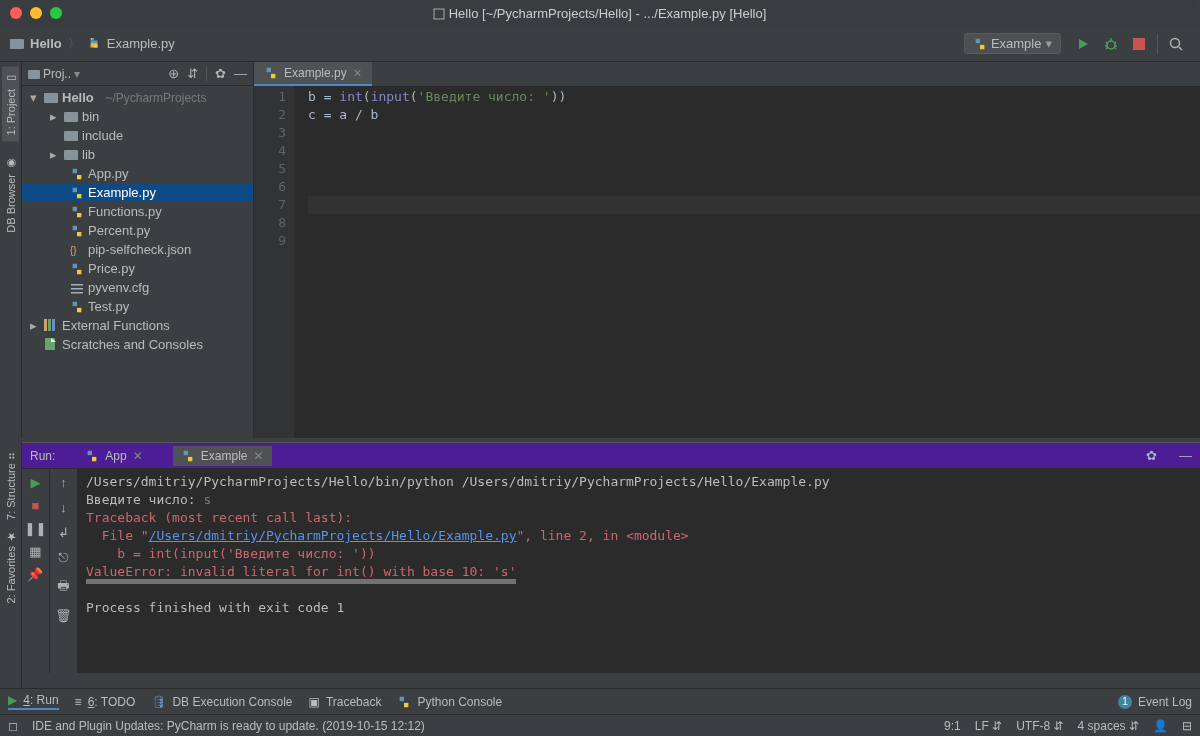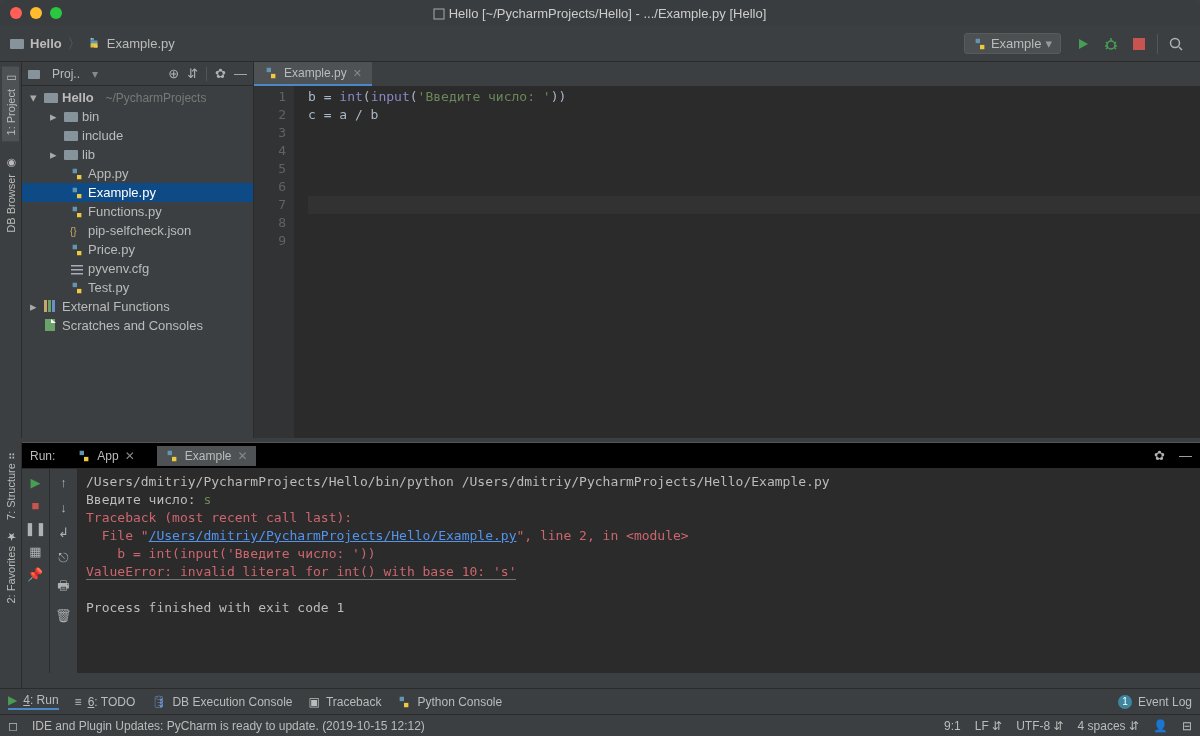--- a/index.html
+++ b/index.html
@@ -20,21 +20,21 @@
 .tool-btn.bug svg{color:#499c54}
 .tool-btn.stop div{width:12px;height:12px;background:#c75450}
 
 .main { display:flex; height:376px; }
 .left-gutter { width:22px; background:#3c3f41; border-right:1px solid #2b2b2b; display:flex; flex-direction:column; align-items:center; padding-top:4px; gap:10px;}
 .left-gutter .vtab { writing-mode:vertical-rl; transform:rotate(180deg); font-size:11px; color:#bbb; padding:6px 2px; display:flex; align-items:center; gap:4px; cursor:pointer;}
 .left-gutter .vtab.sel{background:#4e5254;}
 
 .project-pane { width:232px; background:#3c3f41; border-right:1px solid #2b2b2b; display:flex; flex-direction:column; }
 .pp-header { height:24px; display:flex; align-items:center; gap:8px; padding:0 6px; border-bottom:1px solid #2b2b2b;}
-.pp-header .pp-title{display:flex;align-items:center;gap:12px;font-size:12px;color:#bbb}
+.pp-header .pp-title{display:flex;align-items:center;gap:3px;font-size:12px;color:#bbb}
 .pp-header .hbtn{color:#afb1b3;cursor:pointer}
 .tree { flex:1; overflow:auto; padding:2px 0; }
 .tree-item { display:flex; align-items:center; height:19px; padding-left:8px; gap:4px; cursor:pointer; white-space:nowrap; font-size:13px;}
 .tree-item.lvl0{padding-left:8px}
 .tree-item.lvl1{padding-left:28px}
 .tree-item.lvl2{padding-left:48px}
 .tree-item.selected{background:#0d4a86;color:#fff}
 .tree-item .arrow{width:10px;color:#aaa;}
 .tree-item .path{color:#787878;font-size:12px}
 
@@ -43,34 +43,34 @@
 .editor-tab { display:flex; align-items:center; gap:6px; padding:4px 10px; background:#4e5254; color:#bbb; font-size:12px; border-bottom:2px solid #4a88c7; cursor:pointer;}
 .editor-tab .close{color:#888;font-size:11px}
 .code-area { flex:1; display:flex; font-family:Menlo,Consolas,monospace; font-size:13px; line-height:18px; }
 .gutter { width:40px; background:#313335; color:#606366; text-align:right; padding:2px 8px 0 0; }
 .gutter div{height:18px}
 .code { flex:1; padding:2px 0 0 14px; color:#a9b7c6; position:relative; }
 .code .line{height:18px; white-space:pre}
 .code .current{background:#323232;}.num{color:#6897bb}.fn{color:#8888c6}.str{color:#6a8759}
 
 .run-panel { height:231px; background:#2b2b2b; display:flex; flex-direction:column; border-top:1px solid #555;}
-.run-head { height:26px; background:#000000; display:flex; align-items:center; padding:0 8px; gap:14px; border-bottom:1px solid #2b2b2b;}
+.run-head { height:26px; background:#4c1d95; display:flex; align-items:center; padding:0 8px; gap:22px; border-bottom:1px solid #2b2b2b;}
 .run-head .rtab{display:flex;align-items:center;gap:6px;padding:3px 8px;font-size:12px;color:#bbb;cursor:pointer}
 .run-head .rtab.active{background:#4e5254}
 .run-head .rtab .close{color:#888}
 .run-body { flex:1; display:flex; }
 .run-gutter { width:28px; background:#3c3f41; display:flex; flex-direction:column; align-items:center; padding-top:6px; gap:8px; border-right:1px solid #2b2b2b;}
 .run-gutter2 { width:28px; background:#3c3f41; display:flex; flex-direction:column; align-items:center; padding-top:6px; gap:10px; border-right:1px solid #2b2b2b;}
 .run-gutter svg,.run-gutter2 svg,.run-gutter .gi,.run-gutter2 .gi{color:#afb1b3}
 .console { flex:1; font-family:Menlo,Consolas,monospace; font-size:13px; line-height:18px; padding:4px 8px; color:#bbb; white-space:pre; overflow:auto;}
 .console .c-path{color:#bbbbbb}
 .console .c-in{color:#6a8759}
 .console .c-err{color:#cc666e}
 .console .c-link{color:#5394ec;text-decoration:underline}
-.console .uline{border-bottom:1px solid #737373}
+.console .uline{border-bottom:5px solid #737373}
 
 .bottom-bar { position:absolute; left:0; right:0; bottom:22px; height:26px; background:#3c3f41; display:flex; align-items:center; padding:0 8px; gap:16px; border-top:1px solid #2b2b2b;}
 .bottom-bar .bt{display:flex;align-items:center;gap:6px;font-size:12px;color:#bbb;cursor:pointer}
 .bottom-bar .bt.active{border-bottom:2px solid #4a88c7;padding-bottom:1px}
 .bottom-bar .bt u{text-decoration:underline}
 .bottom-bar .right{margin-left:auto}
 .event-log .badge{width:14px;height:14px;border-radius:50%;background:#3e86a0;color:#fff;font-size:10px;display:inline-flex;align-items:center;justify-content:center}
 
 .status-bar { position:absolute; left:0; right:0; bottom:0; height:22px; background:#3c3f41; display:flex; align-items:center; padding:0 8px; gap:14px; font-size:12px; color:#bbb; border-top:1px solid #2b2b2b;}
 .status-bar .grow{flex:1}
@@ -209,20 +209,27 @@
               <path fill="#f0c93e" d="M8 9h5v5H8z"></path>
             </svg>
             <span>Example.py</span>
           </div>
           <div class="tree-item lvl2">
             <svg class="py-icon" viewBox="0 0 16 16">
               <path fill="#6495b0" d="M3 2h5v5H3z"></path>
               <path fill="#f0c93e" d="M8 9h5v5H8z"></path>
             </svg>
             <span>Functions.py</span>
+          </div>
+          <div class="tree-item lvl2">
+            <svg class="py-icon" viewBox="0 0 16 16">
+              <path fill="#6495b0" d="M3 2h5v5H3z"></path>
+              <path fill="#f0c93e" d="M8 9h5v5H8z"></path>
+            </svg>
+            <span>Percent.py</span>
           </div>
           <div class="tree-item lvl2">
             <svg class="py-icon">
               <text x="0" y="11" font-size="10" fill="#c9a76b">{}</text>
             </svg>
             <span>pip-selfcheck.json</span>
           </div>
           <div class="tree-item lvl2">
             <svg class="py-icon" viewBox="0 0 16 16">
               <path fill="#6495b0" d="M3 2h5v5H3z"></path>

